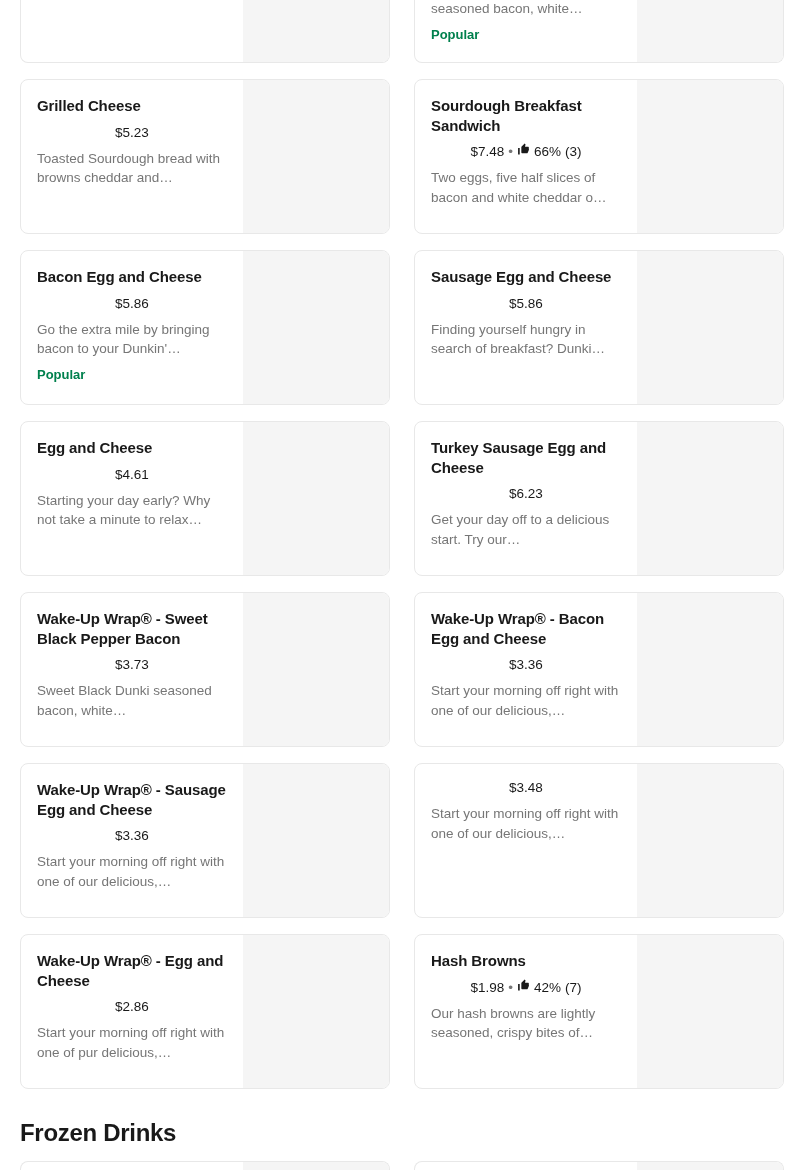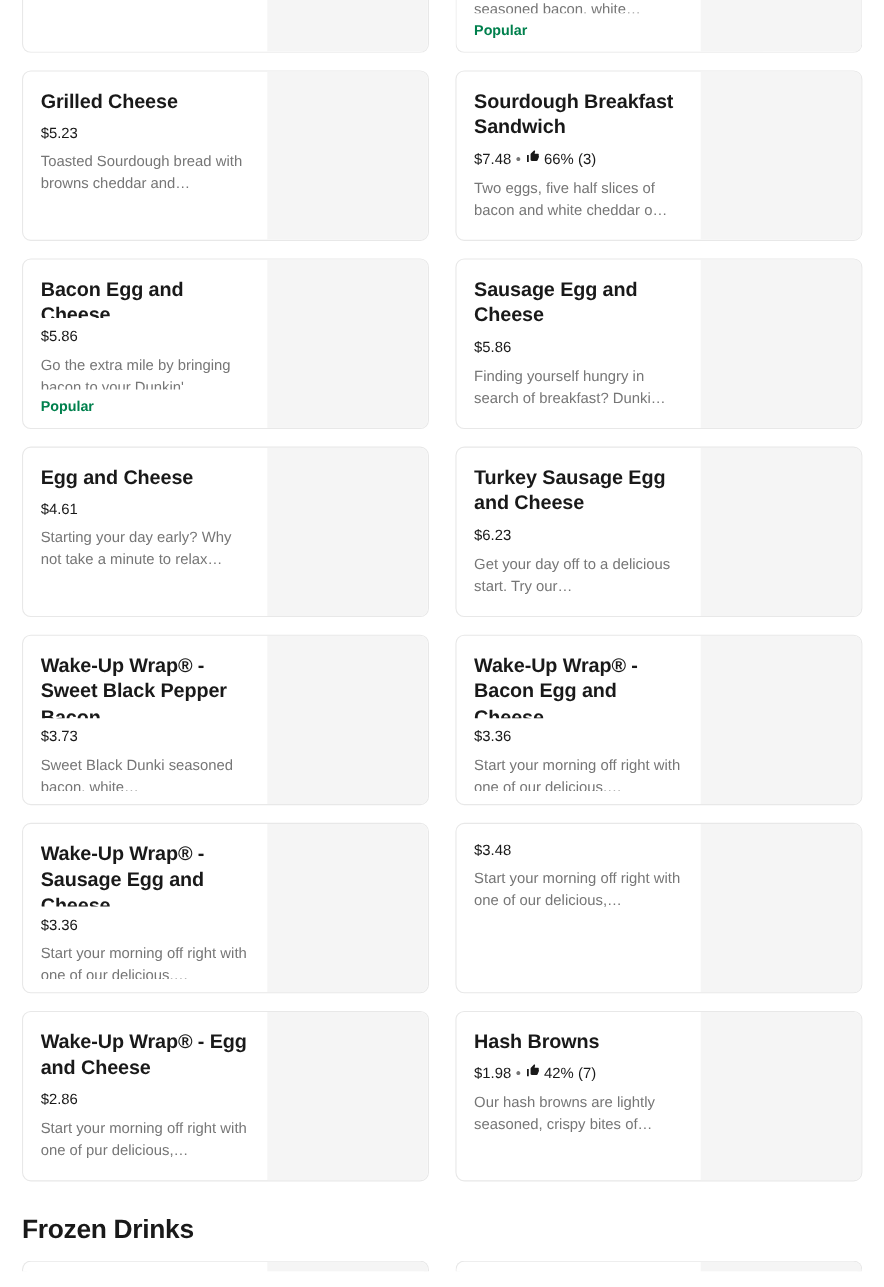--- a/index.html
+++ b/index.html
@@ -39,37 +39,38 @@
     display: flex;
     flex-direction: column;
   }
   .card-thumb {
     flex: 0 0 146px;
     width: 146px;
     background: #f5f5f5;
     align-self: stretch;
   }
   .item-name {
-    font-size: 18px;
+    font-size: 15px;
     font-weight: 700;
     line-height: 1.3;
     letter-spacing: -0.1px;
     color: #191919;
     margin: 0 0 9px 0;
     max-height: 62px;
     overflow: hidden;
   }
   .item-meta {
     font-size: 13.5px;
     color: #191919;
     margin-bottom: 9px;
     white-space: nowrap;
     display: flex;
     align-items: center;
     gap: 4px;
+    justify-content: center;
   }
   .meta-dot { color: #767676; }
   .thumb-up {
     display: inline-block;
     font-size: 12px;
     line-height: 1;
     transform: translateY(-1px);
   }
   .item-desc {
     font-size: 13.5px;
@@ -81,21 +82,21 @@
     -webkit-box-orient: vertical;
     max-height: 40px;
   }
   .badge-popular {
     font-size: 13px;
     font-weight: 700;
     color: #00804d;
     margin-top: 8px;
   }
   .partial-top {
-    height: 49px;
+    height: 64px;
     border-radius: 0 0 8px 8px;
     border: 1px solid #e8e8e8;
     border-top: none;
     margin-top: -1px;
   }
   .partial-top .card-body { padding-top: 0; }
   .section-title {
     font-size: 24px;
     font-weight: 700;
     letter-spacing: -0.3px;

